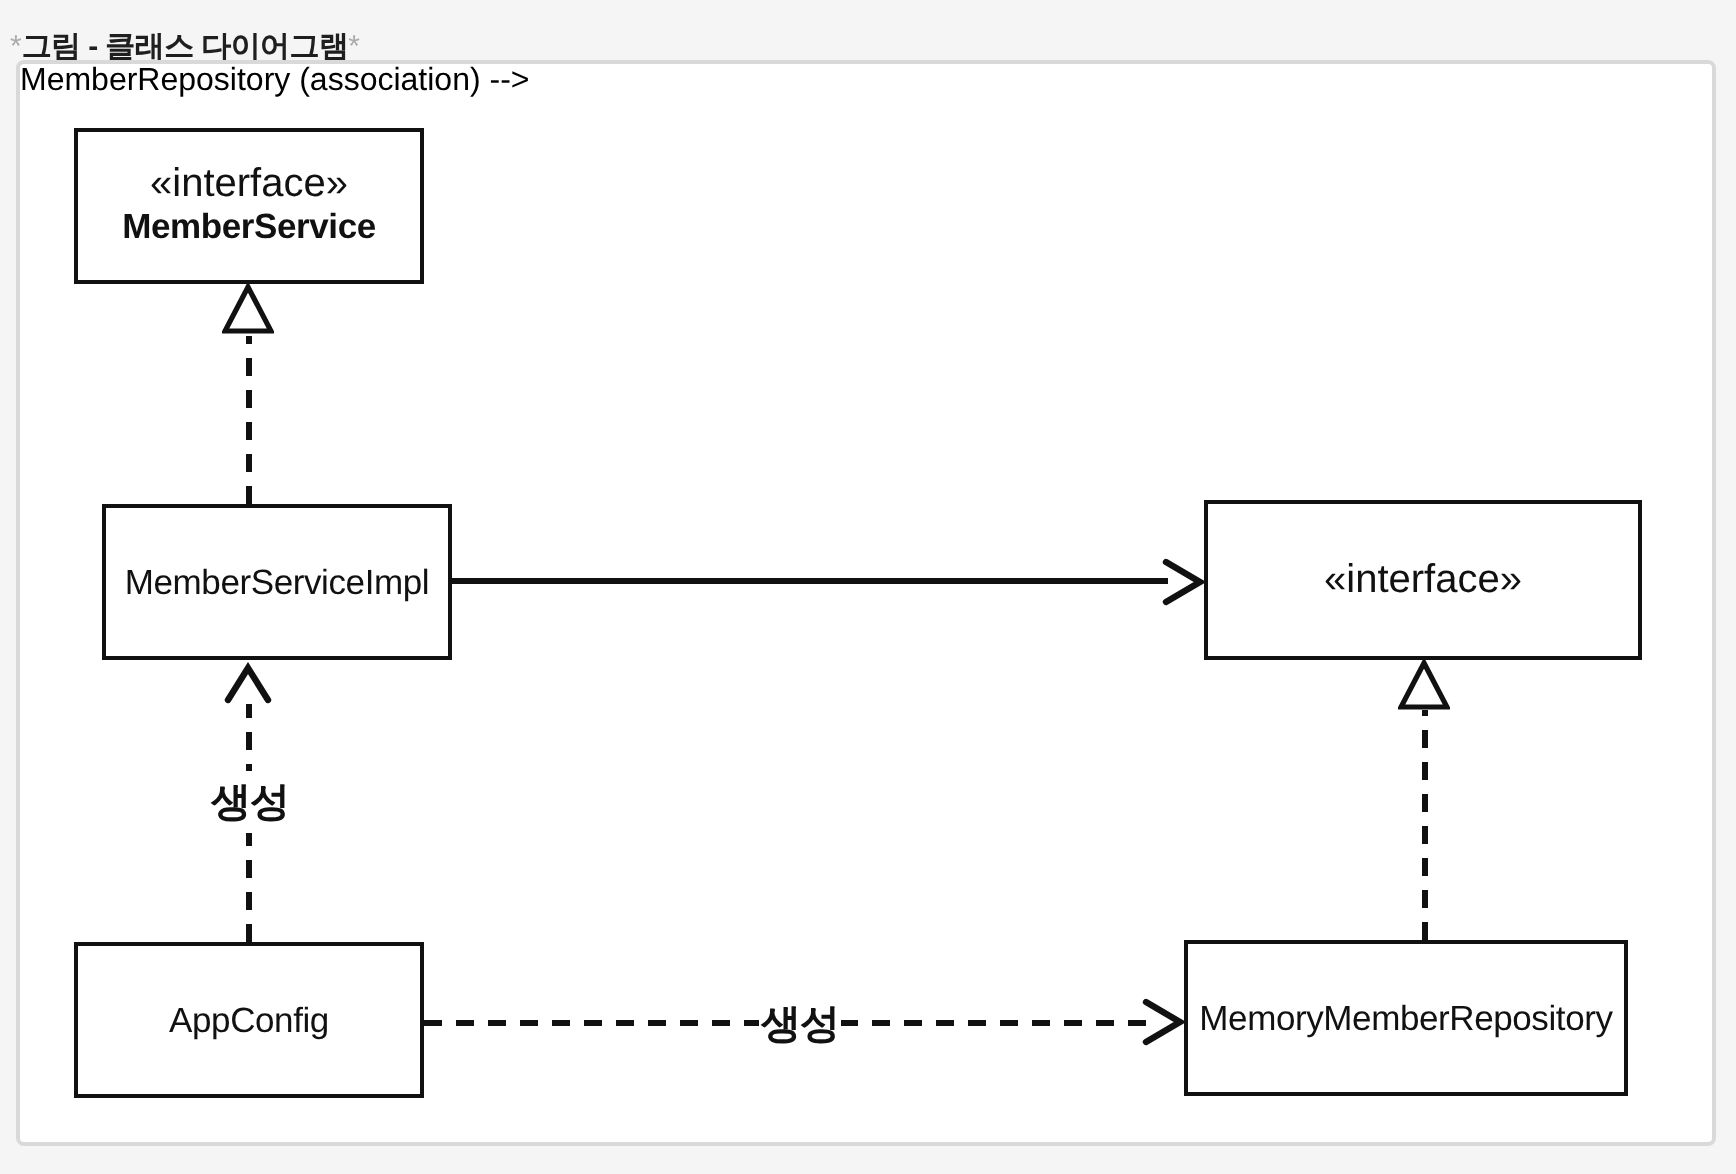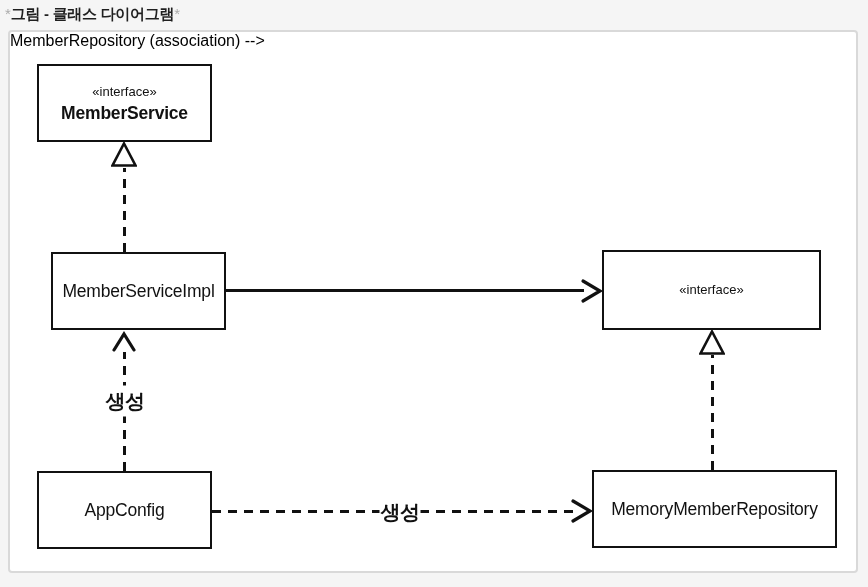--- a/index.html
+++ b/index.html
@@ -9,21 +9,21 @@
     height: 587px;
     background: #f5f5f5;
     font-family: "Liberation Sans", "DejaVu Sans", sans-serif;
     overflow: hidden;
   }
   .stage { position: relative; width: 868px; height: 587px; }
 
   
   .doc-title {
     position: absolute;
-    left: 5px; top: 3px;
+    left: 5px; top: 13px;
     font-size: 15px;
     line-height: 22px;
     white-space: nowrap;
   }
   .doc-title .star { color: #ababab; font-weight: 400; }
   .doc-title .txt  { color: #1f1f1f; font-weight: 700; letter-spacing: -0.3px; }
 
   
   .frame {
     position: absolute;
@@ -43,29 +43,29 @@
     background: #ffffff;
     border: 2.5px solid #111111;
     display: flex;
     flex-direction: column;
     align-items: center;
     justify-content: center;
     text-align: center;
     color: #111111;
     z-index: 3;
   }
-  .uml-box .stereotype { font-size: 13px; font-weight: 400; line-height: 20px; }
+  .uml-box .stereotype { font-size: 20px; font-weight: 400; line-height: 20px; }
   .uml-box .cls-name   { font-size: 17.5px; font-weight: 400; line-height: 23px; letter-spacing: -0.2px; }
   .uml-box.iface .cls-name { font-weight: 700; }
 
   .box-member-service        { left: 27px;  top: 32px;  width: 175px; height: 78px; }
   .box-member-service-impl   { left: 41px;  top: 220px; width: 175px; height: 78px; }
   .box-member-repository     { left: 592px; top: 218px; width: 219px; height: 80px; }
   .box-app-config            { left: 27px;  top: 439px; width: 175px; height: 78px; }
-  .box-memory-member-repo    { left: 582px; top: 438px; width: 245px; height: 78px; }
+  .box-memory-member-repo    { left: 582px; top: 438px; width: 222px; height: 78px; }
 
   
   .edge-line { position: absolute; z-index: 1; }
   .vline { width: 3px; }
   .hline { height: 3px; }
   .dashed-v { background: repeating-linear-gradient(to top,    #111 0 9px, transparent 9px 16px); }
   .dashed-h { background: repeating-linear-gradient(to right,  #111 0 9px, transparent 9px 16px); }
   .solid-h  { background: #111; }
 
   .line-realize-service { left: 112.5px; top: 136px; height: 84px; }

